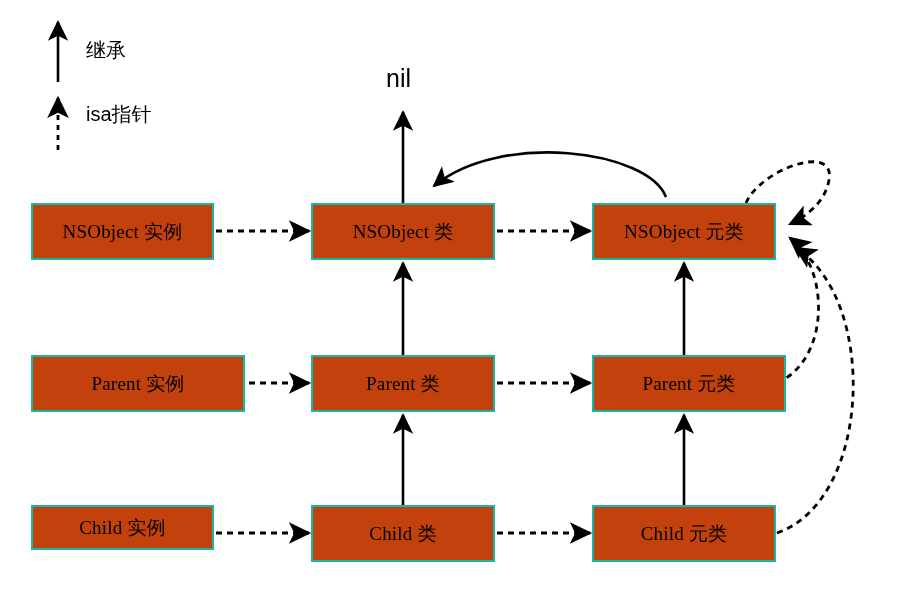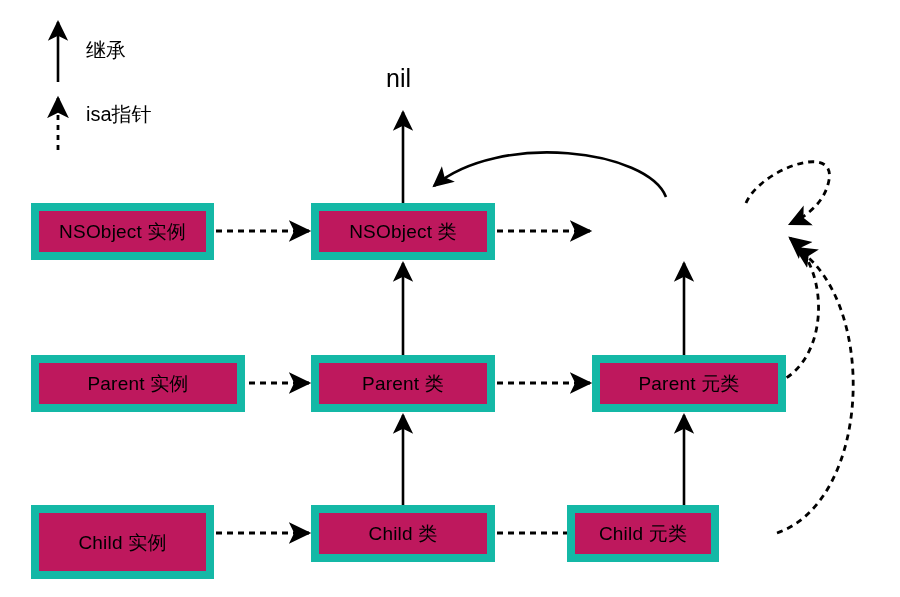--- a/index.html
+++ b/index.html
@@ -22,30 +22,31 @@
     position: absolute;
     left: 0;
     top: 0;
     width: 900px;
     height: 597px;
     pointer-events: none;
   }
   .node-box {
     position: absolute;
     box-sizing: border-box;
-    border: 8px solid #14b8a6;
-    background: #be185d;
+    border: 2px solid #14b8a6;
+    background: #c2410c;
     display: flex;
     align-items: center;
     justify-content: center;
     font-size: 19px;
     line-height: 1;
     letter-spacing: 0.2px;
     white-space: nowrap;
     color: #000000;
+    font-family: Liberation Serif, serif;
   }
   .free-label {
     position: absolute;
     font-size: 25px;
     line-height: 1;
     white-space: nowrap;
     color: #000000;
   }
   .legend-label {
     position: absolute;
@@ -99,22 +100,23 @@
     <path d="M 777,533 C 872,500 878,300 796,248" fill="none" stroke="#000000" stroke-width="2.8" stroke-dasharray="6,5" marker-end="url(#arrow-dash)"></path>
   </svg>
 
   <div class="legend-label" style="left:86px; top:40px;">继承</div>
   <div class="legend-label" style="left:86px; top:104px;">isa指针</div>
 
   <div class="free-label" style="left:386px; top:66px;">nil</div>
 
   <div class="node-box" style="left:31px; top:203px; width:183px; height:57px;">NSObject 实例</div>
   <div class="node-box" style="left:311px; top:203px; width:184px; height:57px;">NSObject 类</div>
+  <div class="node-box" style="left:592px; top:203px; width:184px; height:57px;">NSObject 元类</div>
 
   <div class="node-box" style="left:31px; top:355px; width:214px; height:57px;">Parent 实例</div>
   <div class="node-box" style="left:311px; top:355px; width:184px; height:57px;">Parent 类</div>
   <div class="node-box" style="left:592px; top:355px; width:194px; height:57px;">Parent 元类</div>
 
-  <div class="node-box" style="left:31px; top:505px; width:183px; height:74px;">Child 实例</div>
+  <div class="node-box" style="left:31px; top:505px; width:183px; height:45px;">Child 实例</div>
   <div class="node-box" style="left:311px; top:505px; width:184px; height:57px;">Child 类</div>
-  <div class="node-box" style="left:567px; top:505px; width:152px; height:57px;">Child 元类</div>
+  <div class="node-box" style="left:592px; top:505px; width:184px; height:57px;">Child 元类</div>
 
 </div>
 
 </body></html>

